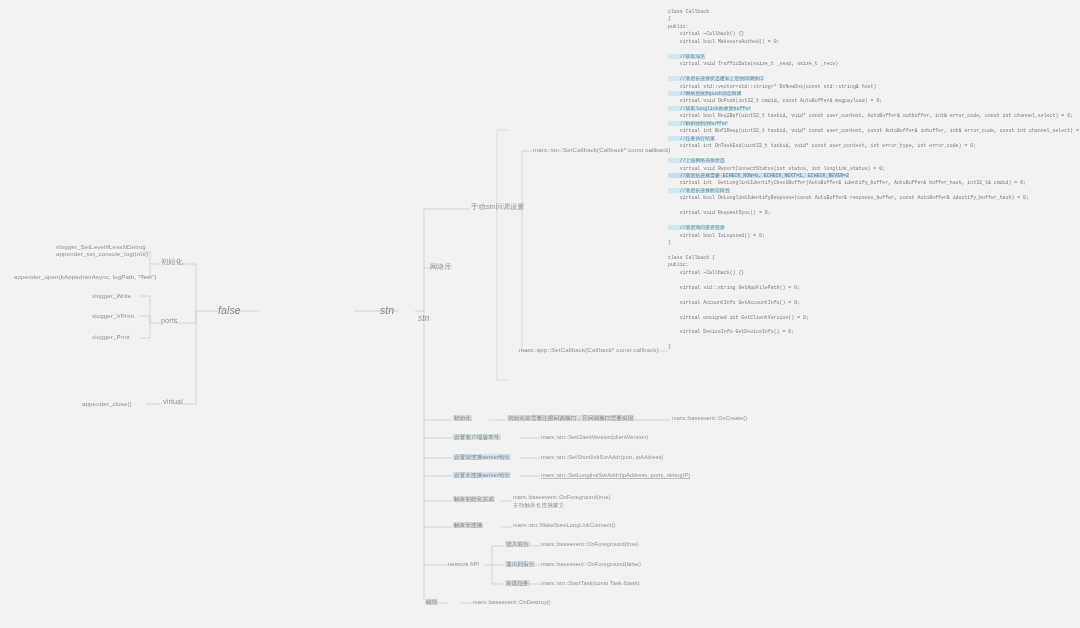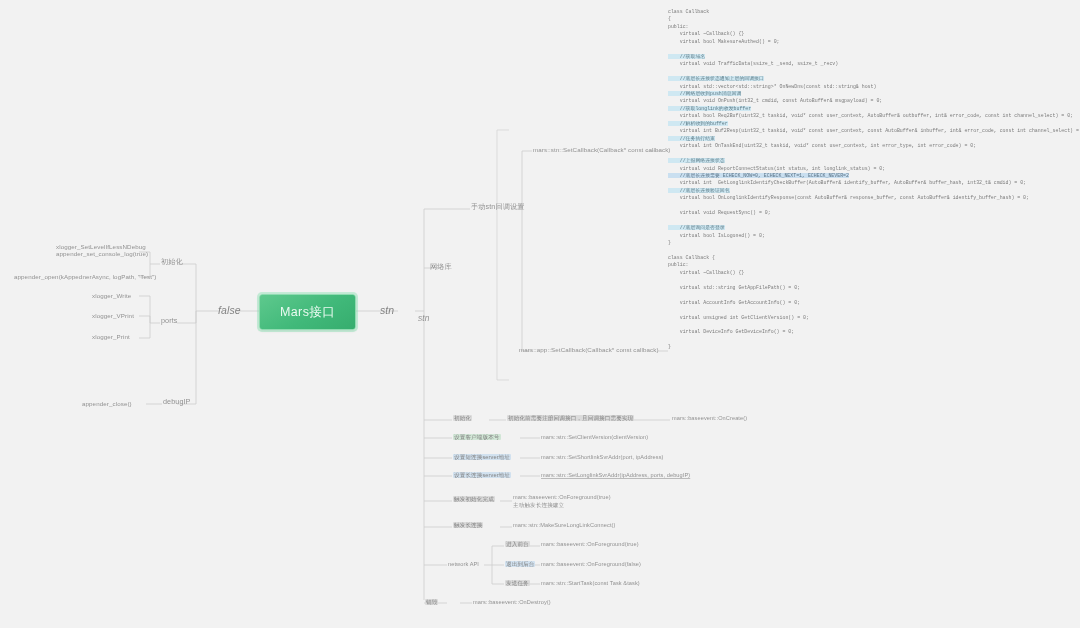--- a/index.html
+++ b/index.html
@@ -136,29 +136,26 @@
       <path d="M492,546 L504,546"></path>
       <path d="M492,565 L504,565"></path>
       <path d="M492,584 L504,584"></path>
       <path d="M530,546 L540,546"></path>
       <path d="M530,565 L540,565"></path>
       <path d="M530,584 L540,584"></path>
       <path d="M460,603 L472,603"></path>
     </g>
   </svg>
 
-  <div class="root">
-    <span>Mars接口</span>
-  </div>
 
   <div class="node lg blur" style="left:218px;top:304px;">false</div>
 
   <div class="node sm blur" style="left:161px;top:258px;">初始化</div>
   <div class="node sm blur" style="left:161px;top:317px;">ports</div>
-  <div class="node sm blur" style="left:163px;top:398px;">debugIP</div>
+  <div class="node sm blur" style="left:163px;top:398px;">virtual</div>
 
   <div class="node tiny blur" style="left:56px;top:243px;text-align:right;width:82px;white-space:pre;">xlogger_SetLevelIfLessNDebug
 appender_set_console_log(true)</div>
   <div class="node tiny blur" style="left:14px;top:273px;">appender_open(kAppednerAsync, logPath, "Test")</div>
 
   <div class="node tiny blur" style="left:92px;top:292px;">xlogger_Write</div>
   <div class="node tiny blur" style="left:92px;top:312px;">xlogger_VPrint</div>
   <div class="node tiny blur" style="left:92px;top:333px;">xlogger_Print</div>
 
   <div class="node tiny blur" style="left:82px;top:400px;">appender_close()</div>

